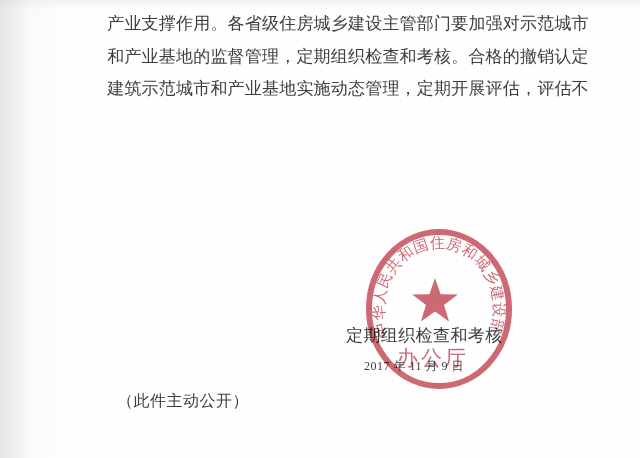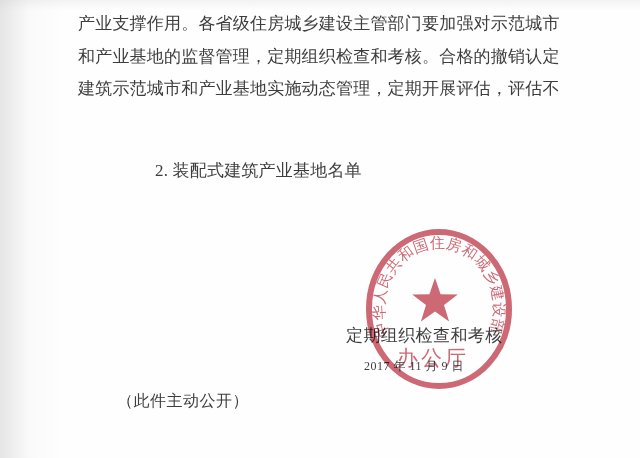--- a/index.html
+++ b/index.html
@@ -16,21 +16,21 @@
     background:linear-gradient(to right, rgba(170,170,170,0.30), rgba(215,215,215,0.12) 45%, rgba(255,255,255,0) 100%);
     pointer-events:none;
   }
   .top-shade{
     position:absolute;left:0;top:0;right:0;height:10px;
     background:linear-gradient(to bottom, rgba(190,190,190,0.18), rgba(255,255,255,0));
     pointer-events:none;
   }
   .body-text{
     position:absolute;left:78px;top:8px;width:540px;
-    font-size:17px;line-height:32.5px;letter-spacing:0.2px;
+    font-size:17px;line-height:32.5px;letter-spacing:0.2px;text-align:center;
   }
   .attachments{
     position:absolute;left:116px;top:155px;
     font-size:17px;line-height:32.5px;letter-spacing:0.2px;
   }
   .attachments .indent{margin-left:39px;}
   .sig-name{
     position:absolute;left:346px;top:327px;
     font-size:17px;line-height:1;letter-spacing:0.4px;
   }
@@ -57,21 +57,20 @@
   <div class="edge-shade"></div>
   <div class="top-shade"></div>
 
   <div class="body-text">
     <div class="line">产业支撑作用。各省级住房城乡建设主管部门要加强对示范城市</div>
     <div class="line">和产业基地的监督管理，定期组织检查和考核。合格的撤销认定</div>
     <div class="line">建筑示范城市和产业基地实施动态管理，定期开展评估，评估不</div>
   </div>
 
   <div class="attachments">
-    <div class="line indent"><span>2. 装配式建筑产业基地名单</span></div>
   </div>
 
   <div class="sig-name">定期组织检查和考核</div>
   <div class="sig-date">2017 年 11 月 9 日</div>
   <div class="disclosure">（此件主动公开）</div>
 
   <svg class="seal" viewBox="0 0 152 166" xmlns="http://www.w3.org/2000/svg">
     <defs>
       <path id="sealArc" d="M 26.2 108.8 A 55 61 0 1 1 125.8 108.8" fill="none"></path>
     </defs>

